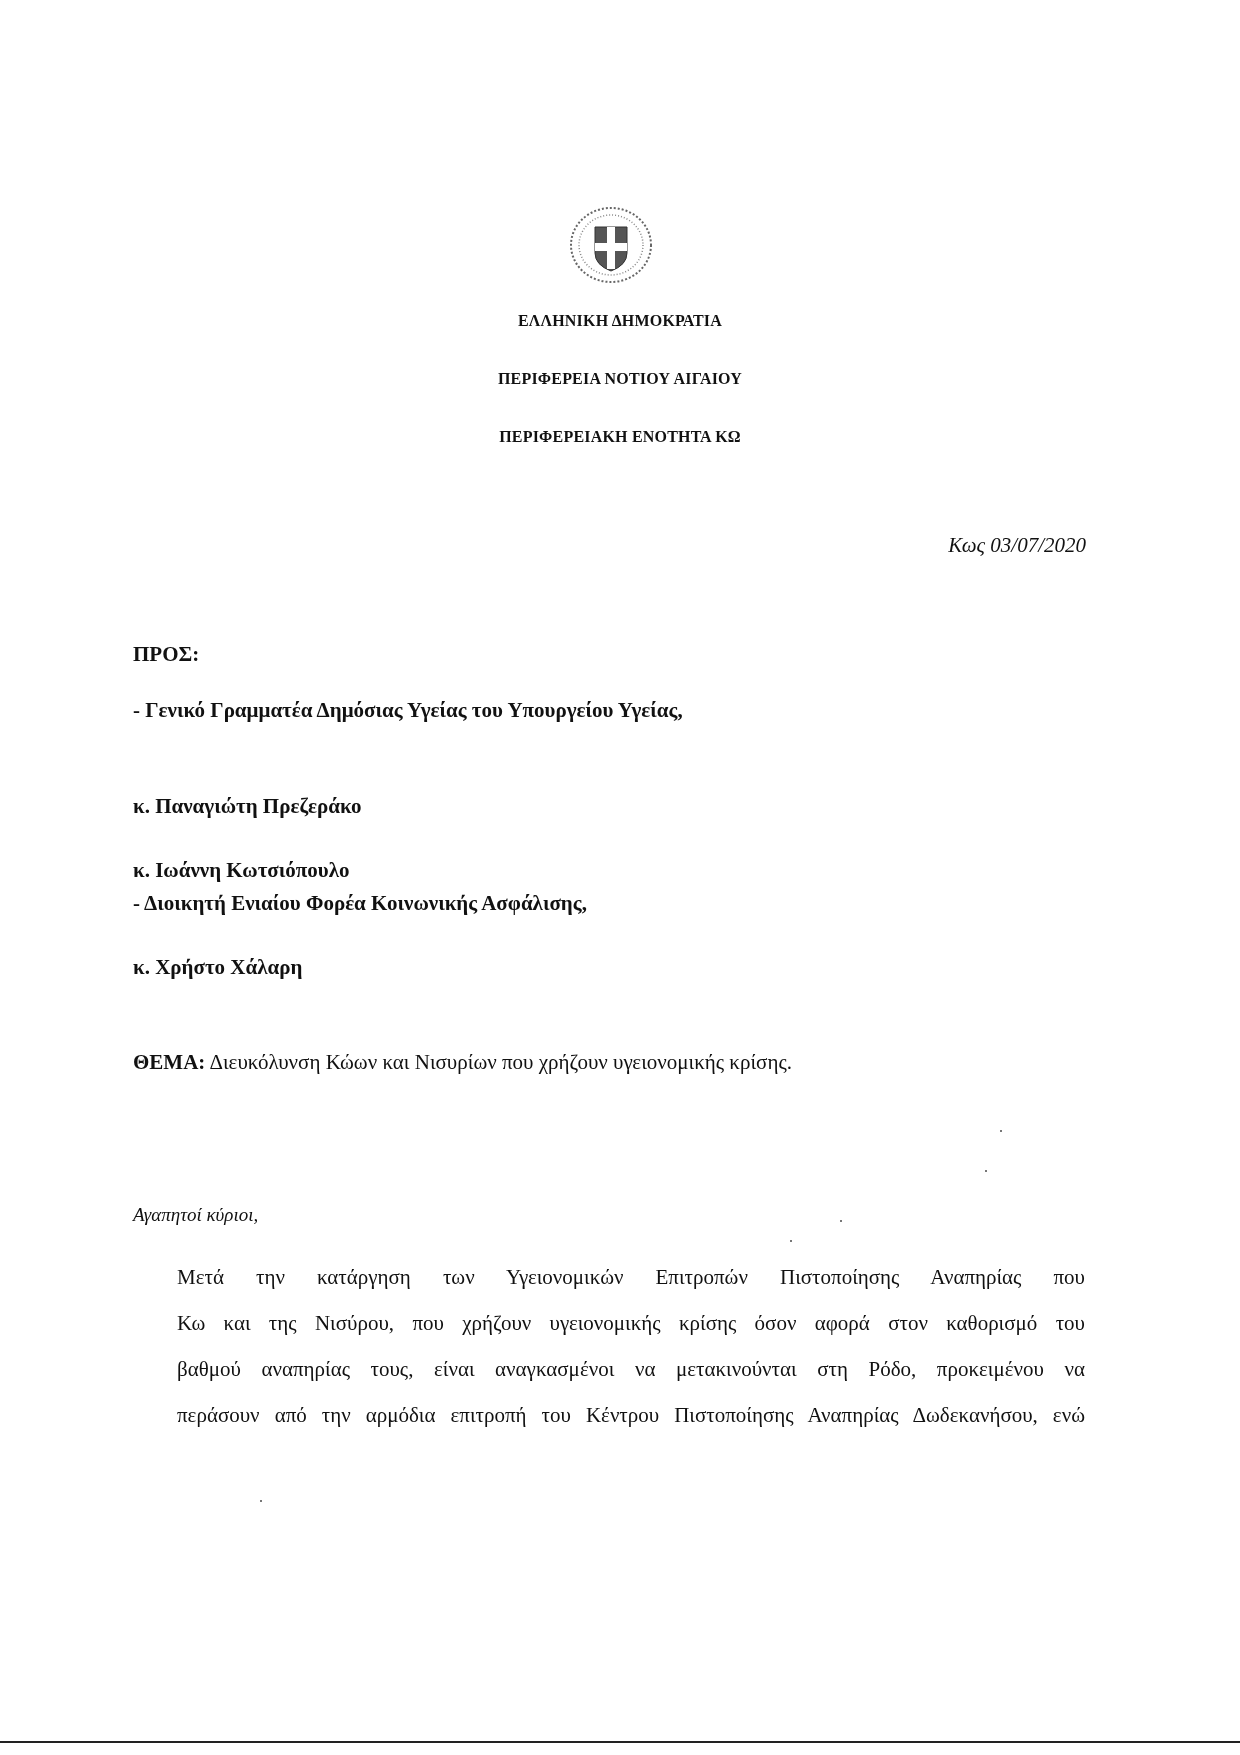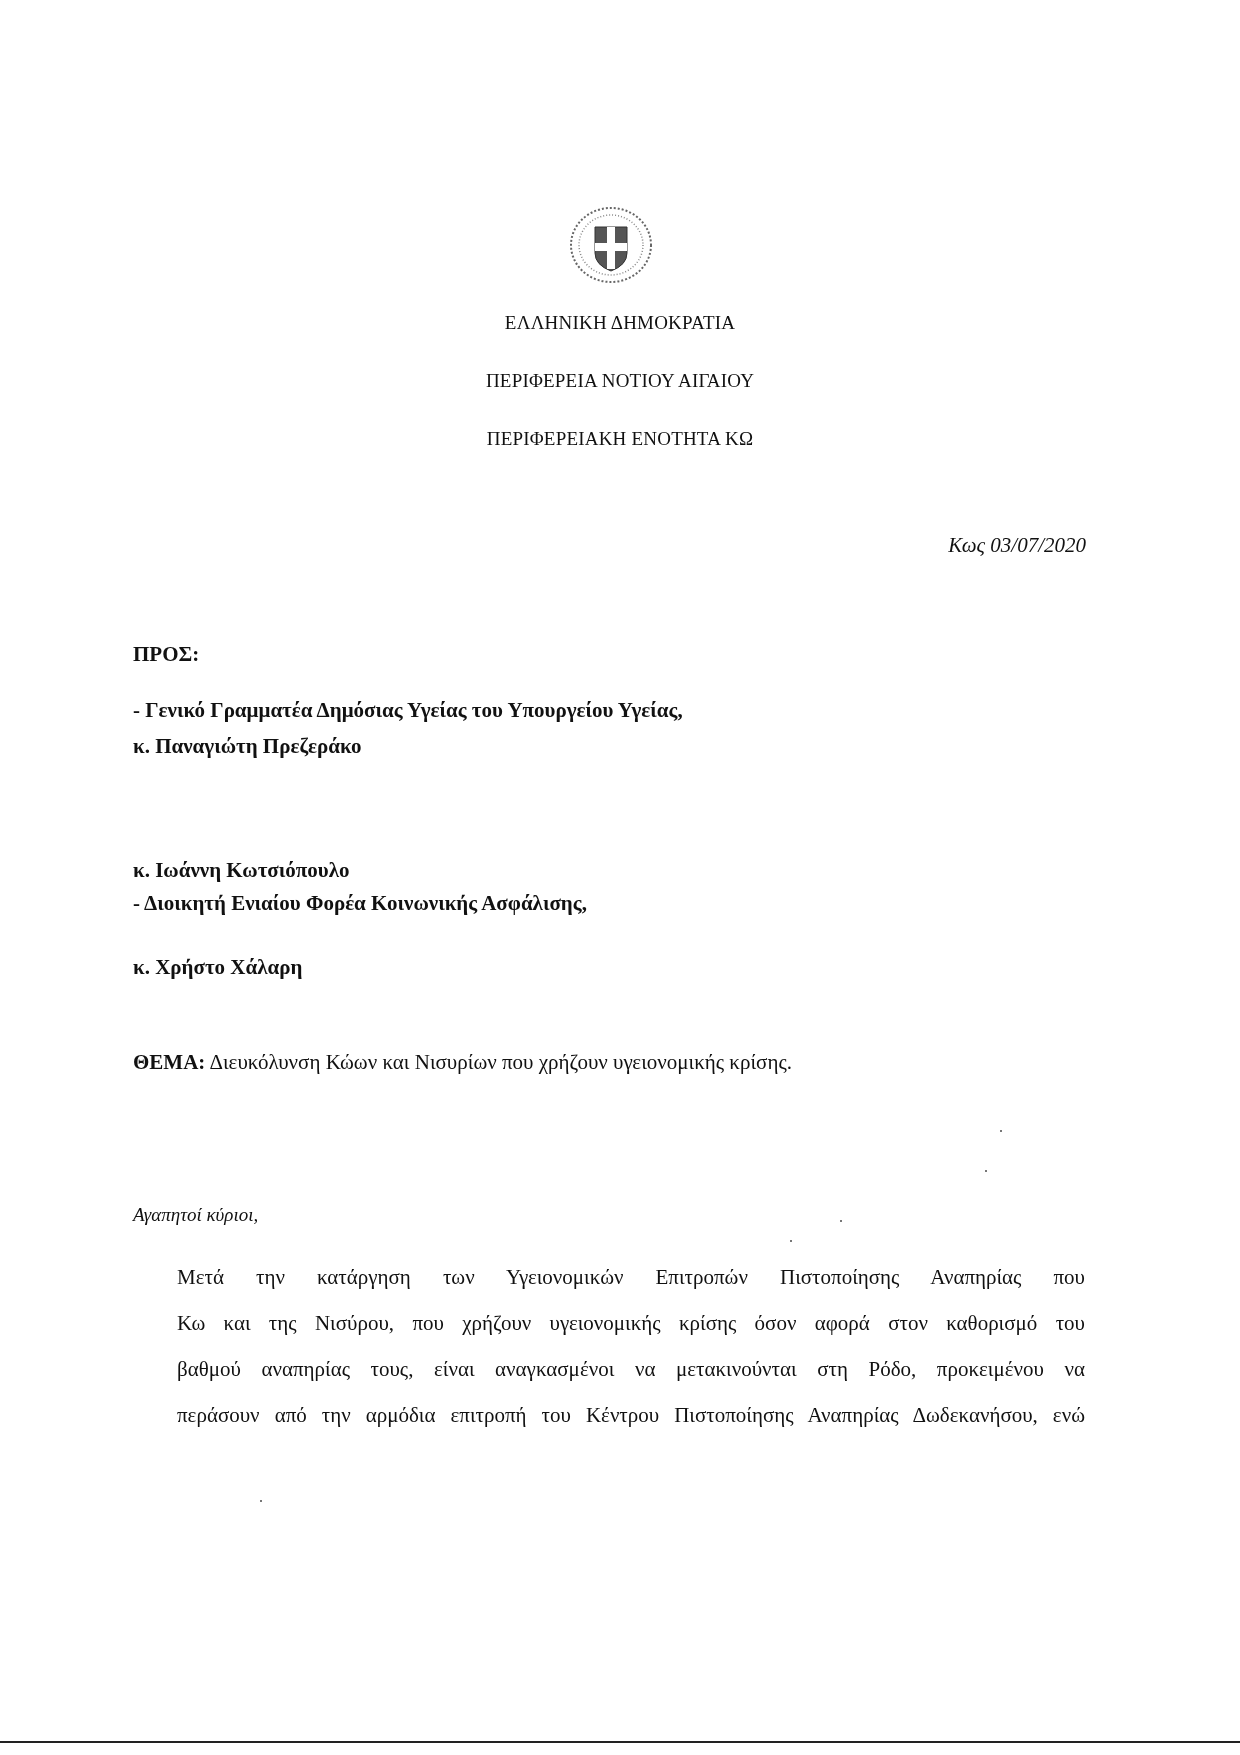--- a/index.html
+++ b/index.html
@@ -1,28 +1,28 @@
 <!DOCTYPE html>
 <html><head>
 <meta charset="utf-8">
 <style>
   html, body { margin: 0; padding: 0; background: #ffffff; }
   body { width: 1240px; height: 1755px; position: relative; overflow: hidden;
          font-family: "Liberation Serif", "DejaVu Serif", serif; color: #111; }
   .page { position: absolute; left: 0; top: 0; width: 1240px; height: 1755px; background: #fff; }
   .emblem { position: absolute; left: 567px; top: 205px; width: 88px; height: 80px; }
-  .hdr { position: absolute; left: 0; width: 1240px; text-align: center; font-weight: normal;
-         font-size: 19px; letter-spacing: 0.2px; }
+  .hdr { position: absolute; left: 0; width: 1240px; text-align: center; font-weight: bold;
+         font-size: 16px; letter-spacing: 0.2px; }
   .h1 { top: 312px; }
   .h2 { top: 370px; }
   .h3 { top: 428px; }
   .date { position: absolute; right: 154px; top: 533px; font-style: italic; font-size: 21px; }
   .to-label { position: absolute; left: 133px; top: 642px; font-weight: bold; font-size: 21px; }
   .recip { position: absolute; left: 133px; font-weight: bold; font-size: 21px; }
-  .r0 { top: 698px; } .r1 { top: 734px; text-align: right; } .r2 { top: 802px; }
+  .r0 { top: 698px; } .r1 { top: 794px; text-align: right; } .r2 { top: 802px; }
   .r3 { top: 858px; } .r4 { top: 891px; text-align: center; } .r5 { top: 955px; }
   .subject { position: absolute; left: 133px; top: 1050px; font-size: 21px; }
   .subject b { font-weight: bold; }
   .salute { position: absolute; left: 133px; top: 1160px; font-style: italic; font-size: 19px; margin-top: 44px; }
   .body-text { position: absolute; left: 133px; top: 1254px; width: 952px; font-size: 21px;
                line-height: 46px; text-align: justify; text-align-last: justify; }
   .body-text .ln { display: block; text-align: justify; text-align-last: justify; margin-left: 44px; }
   .bottom-rule { position: absolute; left: 0; top: 1741px; width: 1240px; height: 2px; background: #222; }
   .speck { position: absolute; width: 2px; height: 2px; background: #777; }
 </style>

